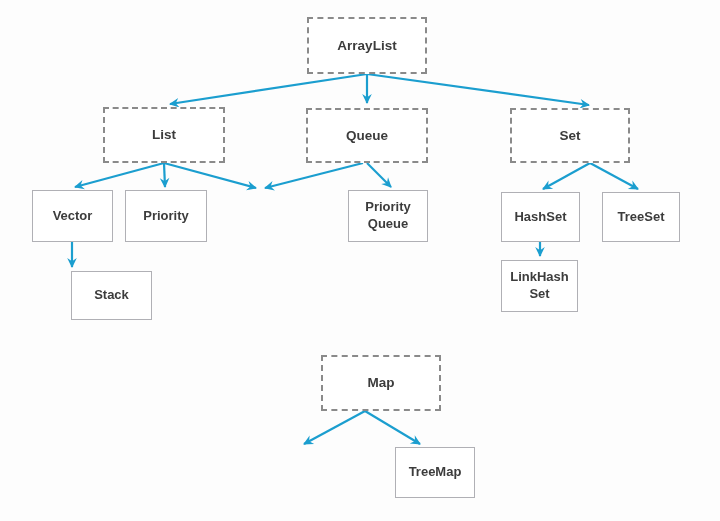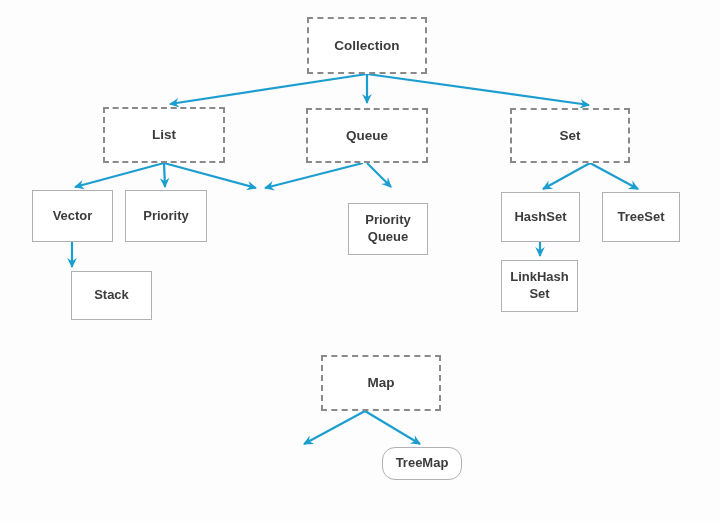--- a/index.html
+++ b/index.html
@@ -64,51 +64,51 @@
       <line x1="367" y1="163" x2="391" y2="187" marker-end="url(#arrowhead)"></line>
       <line x1="590" y1="163" x2="543" y2="189" marker-end="url(#arrowhead)"></line>
       <line x1="590" y1="163" x2="638" y2="189" marker-end="url(#arrowhead)"></line>
       <line x1="72" y1="242" x2="72" y2="267" marker-end="url(#arrowhead)"></line>
       <line x1="540" y1="242" x2="540" y2="256" marker-end="url(#arrowhead)"></line>
       <line x1="365" y1="411" x2="304" y2="444" marker-end="url(#arrowhead)"></line>
       <line x1="365" y1="411" x2="420" y2="444" marker-end="url(#arrowhead)"></line>
     </svg>
 
 <div class="node dashed" style="left: 307px; top: 17px; width: 120px; height: 57px;">
-      <span>Collection</span>
+      <span>ArrayList</span>
     </div>
     <div class="node dashed" style="left: 103px; top: 107px; width: 122px; height: 56px;">
       <span>List</span>
     </div>
     <div class="node dashed" style="left: 306px; top: 108px; width: 122px; height: 55px;">
       <span>Queue</span>
     </div>
     <div class="node dashed" style="left: 510px; top: 108px; width: 120px; height: 55px; align-items: center;">
       <span>Set</span>
     </div>
     <div class="node solid" style="left: 32px; top: 190px; width: 81px; height: 52px;">
       <span>Vector</span>
     </div>
     <div class="node solid" style="left: 125px; top: 190px; width: 82px; height: 52px;">
       <span>Priority</span>
     </div>
-    <div class="node solid" style="left: 348px; top: 203px; width: 80px; height: 52px;">
+    <div class="node solid" style="left: 348px; top: 190px; width: 80px; height: 52px;">
       <span>Priority Queue</span>
     </div>
     <div class="node solid" style="left: 501px; top: 192px; width: 79px; height: 50px;">
       <span>HashSet</span>
     </div>
     <div class="node solid" style="left: 602px; top: 192px; width: 78px; height: 50px;">
       <span>TreeSet</span>
     </div>
     <div class="node solid" style="left: 31px; top: 271px; width: 81px; height: 49px; margin-left: 40px;">
       <span>Stack</span>
     </div>
     <div class="node solid" style="left: 501px; top: 260px; width: 77px; height: 52px; justify-content: center;">
       <span>LinkHash Set</span>
     </div>
     <div class="node dashed" style="left: 321px; top: 355px; width: 120px; height: 56px; justify-content: center;">
       <span>Map</span>
     </div>
-    <div class="node solid" style="left: 382px; top: 447px; width: 80px; height: 33px; border-radius: 13px;">
+    <div class="node solid" style="left: 395px; top: 447px; width: 80px; height: 51px;">
       <span>TreeMap</span>
     </div>
   </div>
 
 </body></html>

